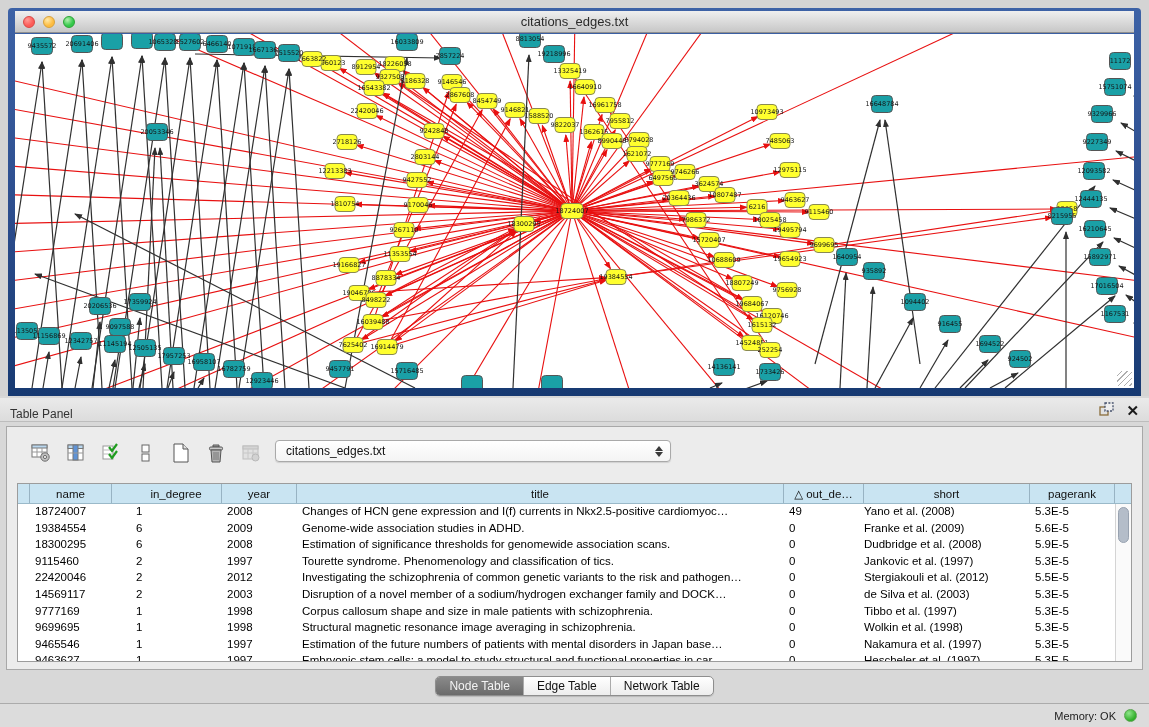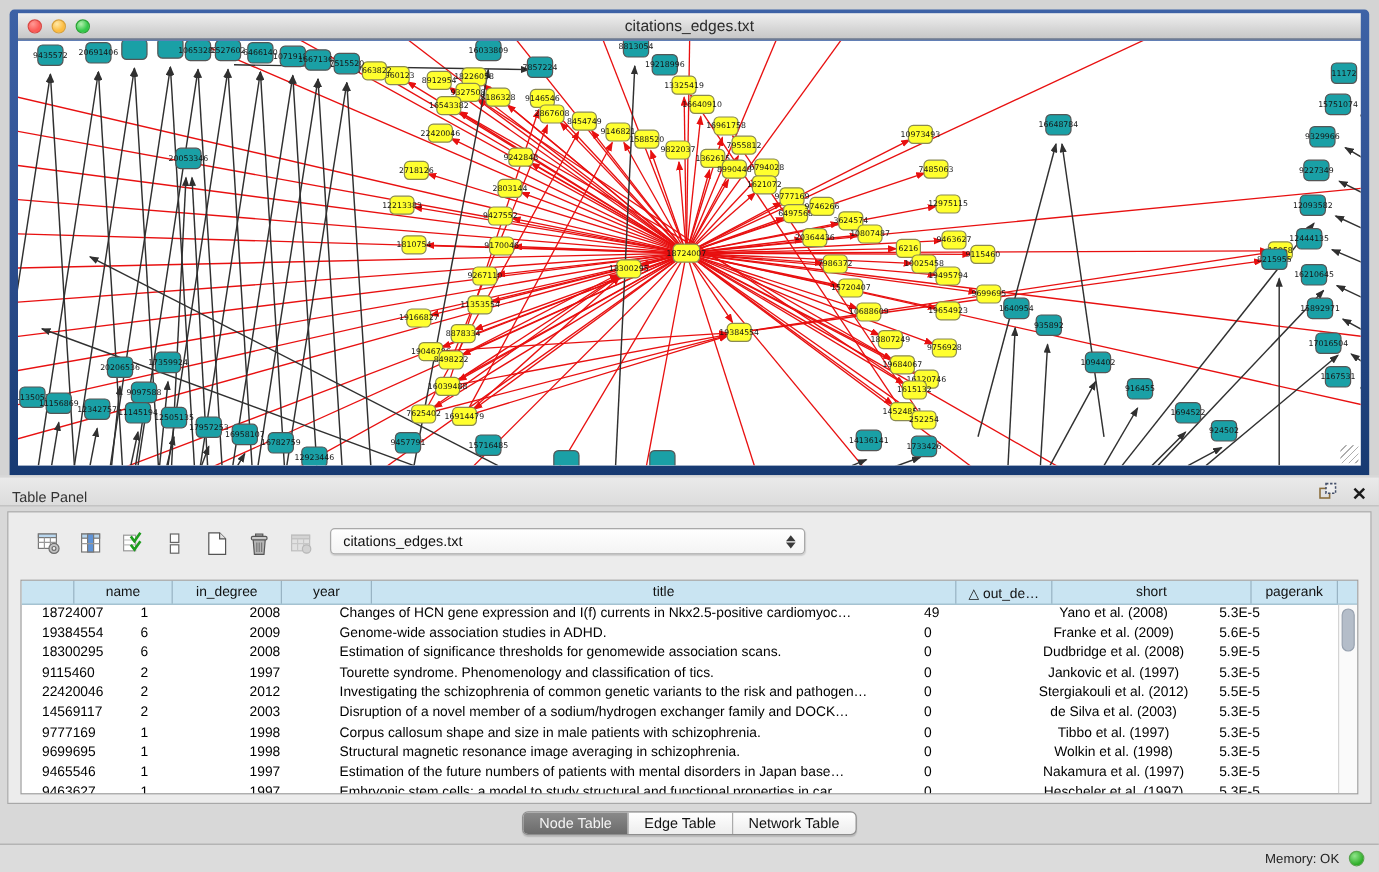--- a/index.html
+++ b/index.html
@@ -52,25 +52,25 @@
   .arr-dn { width:0; height:0; border-left:4px solid transparent; border-right:4px solid transparent; border-top:5px solid #3a3a3a; }
 
   .dtable { position:absolute; left:10px; top:56px; right:10px; bottom:7px;
             background:#fff; border:1px solid #9c9c9c; overflow:hidden; }
   .thead { display:flex; height:20px; background:#c9e4f2; border-bottom:1px solid #9ab9c9; }
   .th { font-size:11.5px; color:#111; display:flex; align-items:center; justify-content:center;
         border-right:1px solid rgba(60,90,110,.35); overflow:hidden; white-space:nowrap; }
   .trow { display:flex; height:16.6px; }
   .td { font-size:11.5px; color:#000; padding:1px 0 0 5px; overflow:hidden; white-space:nowrap;
         text-overflow:ellipsis; }
-  .c-g { width:12px; }  .c0 { width:82px; }  .c1 { width:91px; }  .c2 { width:75px; }
+  .c-g { width:12px; }  .c0 { width:82px; }  .c1 { width:91px;margin-left:19px; }  .c2 { width:75px; }
   .c3 { width:487px; }  .c4 { width:80px; }  .c5 { width:166px; } .c6 { flex:1; }
-  .td.c5 { text-align:center; padding-left:0; }
+  .td.c5 { text-align:left; padding-left:0; }
   .tbody { position:absolute; left:0; top:20px; right:16px; bottom:0; }
-  .thead { padding-right:16px;padding-left:32px; }
+  .thead { padding-right:16px; }
   .vscroll { position:absolute; right:0; top:20px; bottom:0; width:16px; background:#fafafa; border-left:1px solid #d4d4d4; }
   .vthumb { position:absolute; left:2px; right:2px; top:3px; height:36px; background:#b4bdc9;
             border:1px solid #98a2b0; border-radius:6px; }
 
   .tabsrow { position:absolute; left:0; right:0; top:280px; height:24px; display:flex; justify-content:center; }
   .seg { display:inline-flex; height:20px; border:1px solid #8e8e8e; border-radius:5px; overflow:hidden;
          background:linear-gradient(#ffffff,#ededed); box-shadow:0 1px 1px rgba(0,0,0,.15); }
   .tab { font-size:12px; color:#111; padding:2px 13px 0; border-left:1px solid #ababab; }
   .tab:first-child { border-left:none; }
   .tab.sel { background:linear-gradient(#8a8a8a,#6b6b6b); color:#f4f4f4; }

